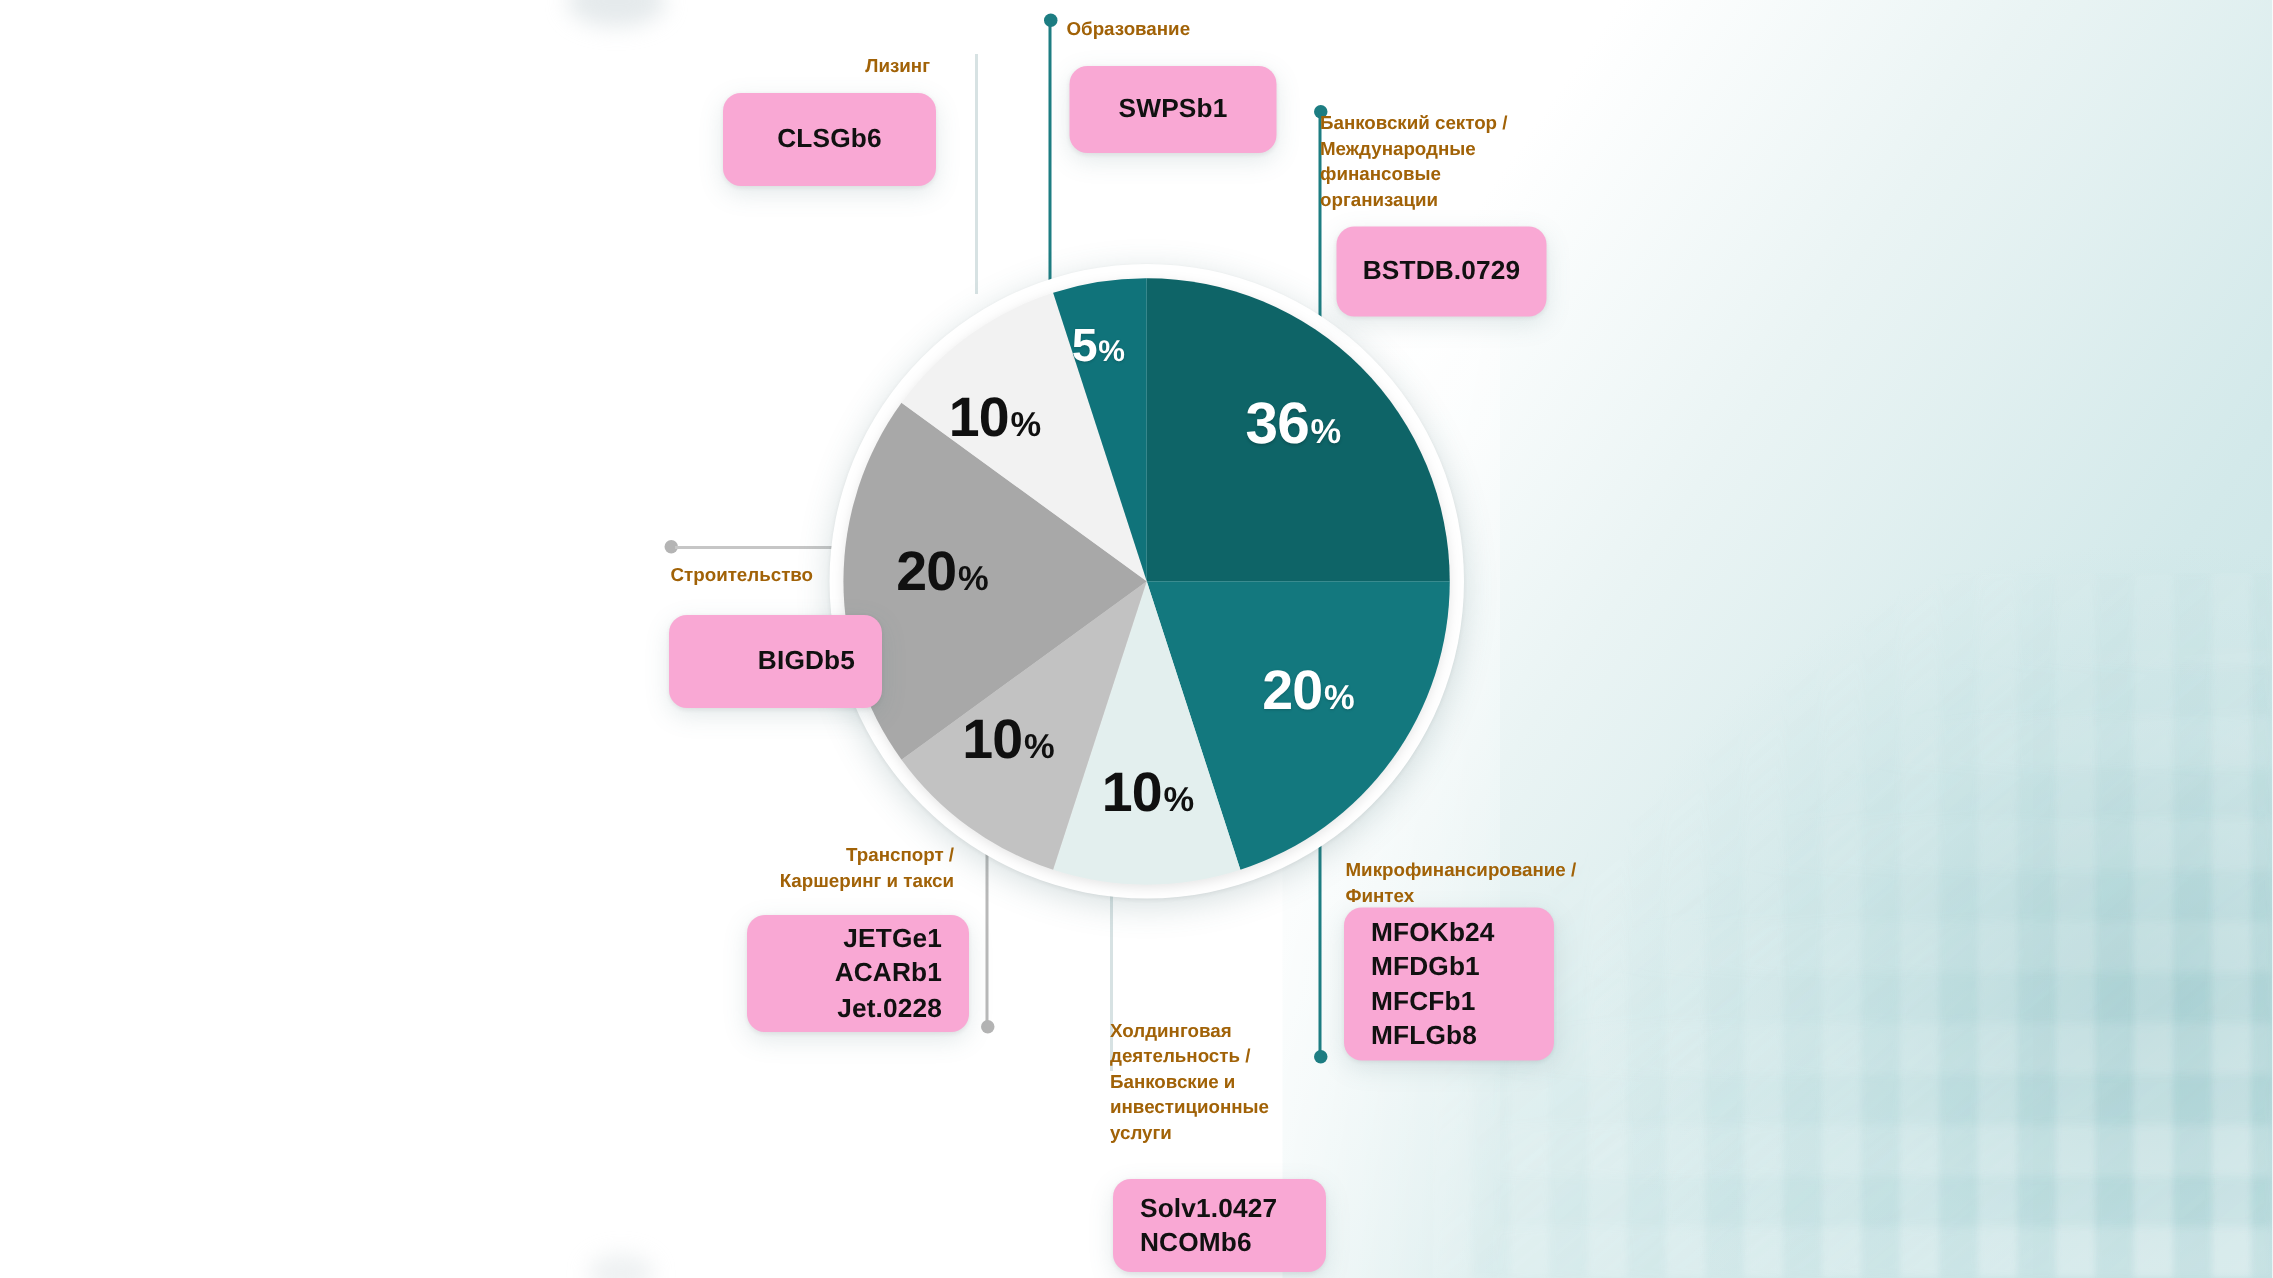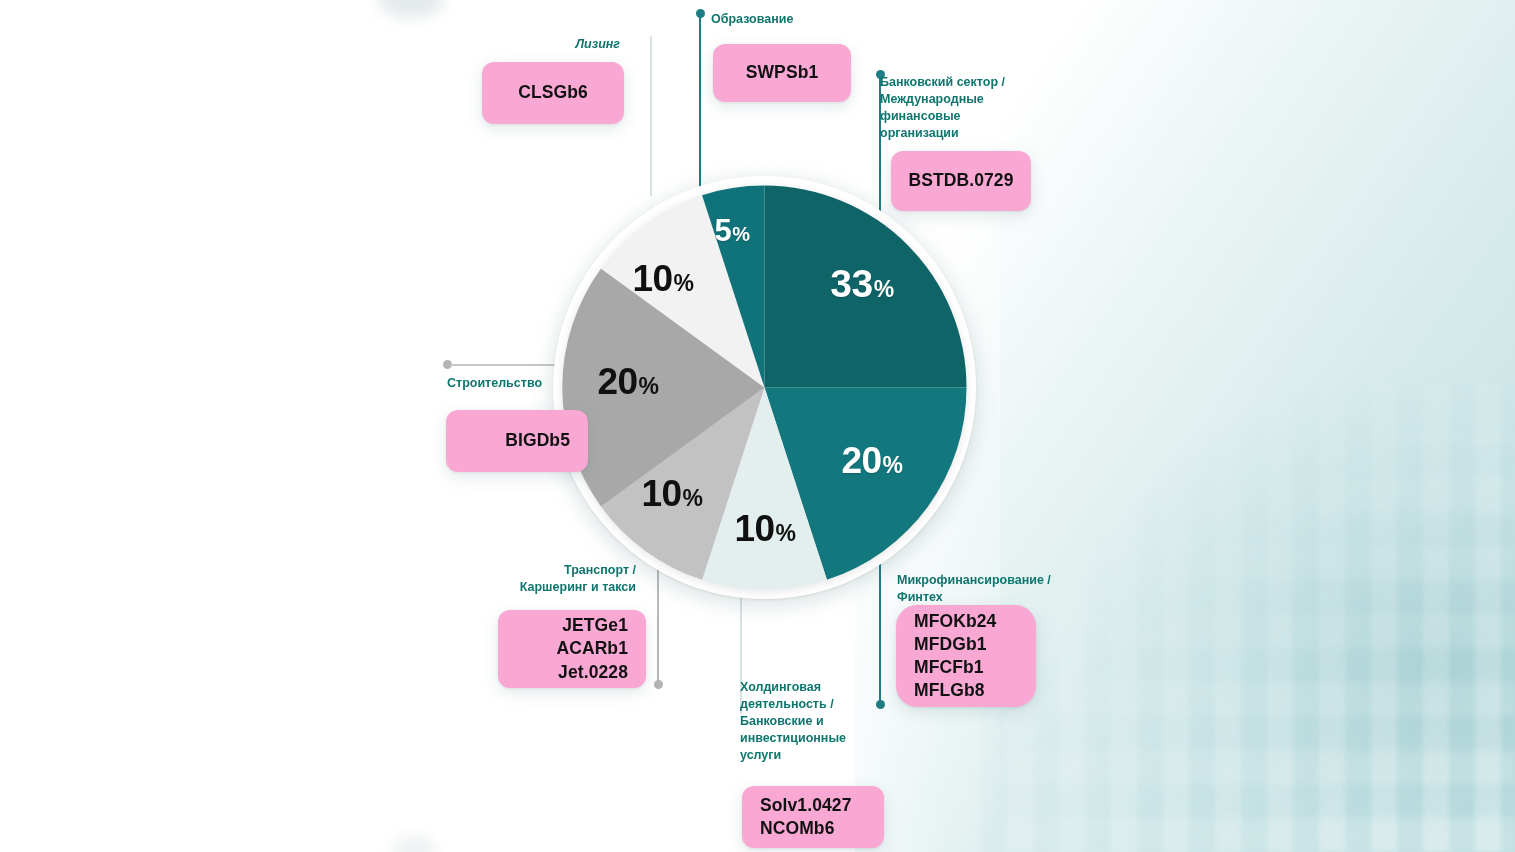--- a/index.html
+++ b/index.html
@@ -63,21 +63,21 @@
 
   
   .conn{position:absolute;}
   .conn-line-v{position:absolute;width:2px;background:#1d7d82;}
   .conn-line-v.faint{background:#d7e2e3;width:2px;}
   .conn-line-v.gray{background:#b9b9b9;width:2px;}
   .conn-line-h{position:absolute;height:2px;background:#c6c6c6;}
   .conn-dot{position:absolute;width:9px;height:9px;border-radius:50%;background:#1d7d82;}
   .conn-dot.gray{background:#b4b4b4;}
 
-  .cat-label{position:absolute;font-size:12.5px;font-weight:bold;color:#0f766e;line-height:1.35;white-space:pre-line;}
+  .cat-label{position:absolute;font-size:12.5px;font-weight:bold;color:#a16207;line-height:1.35;white-space:pre-line;}
   .cat-label.right-al{text-align:right;}
 
   .tag-box{
     position:absolute;background:#f9a8d4;border-radius:12px;
     box-shadow:0 5px 16px rgba(90,125,130,.17), 0 1px 3px rgba(0,0,0,.07);
     display:flex;flex-direction:column;justify-content:center;
     padding:12px 18px;box-sizing:border-box;
   }
   .tag-box .tag-line{font-size:17.5px;font-weight:bold;color:#111111;line-height:1.32;letter-spacing:.1px;}
   .tag-box.al-right{align-items:flex-end;}
@@ -141,21 +141,21 @@
     <path d="M202.5 202.5 L140.08 394.87 A202 202 0 0 1 39.01 321.43 Z" fill="#c2c2c2"></path>
 
     <path d="M202.5 202.5 L39.01 321.43 A202 202 0 0 1 39.01 83.57 Z" fill="#a8a8a8"></path>
 
     <path d="M202.5 202.5 L39.01 83.57 A202 202 0 0 1 140.08 10.13 Z" fill="#f2f2f2"></path>
 
     <path d="M202.5 202.5 L140.08 10.13 A202 202 0 0 1 202.5 0.5 Z" fill="#10737a"></path>
   </svg>
 
   <div class="slice-label light s25" style="left:300px;top:98px;">
-    <span class="num">33</span><span class="pct">%</span>
+    <span class="num">36</span><span class="pct">%</span>
   </div>
   <div class="slice-label light" style="left:310px;top:275px;">
     <span class="num">20</span><span class="pct">%</span>
   </div>
   <div class="slice-label dark" style="left:203px;top:343px;">
     <span class="num">10</span><span class="pct">%</span>
   </div>
   <div class="slice-label dark" style="left:110px;top:308px;">
     <span class="num">10</span><span class="pct">%</span>
   </div>
@@ -163,41 +163,41 @@
     <span class="num">20</span><span class="pct">%</span>
   </div>
   <div class="slice-label dark" style="left:101px;top:93px;">
     <span class="num">10</span><span class="pct">%</span>
   </div>
   <div class="slice-label light s5" style="left:170px;top:45px;">
     <span class="num">5</span><span class="pct">%</span>
   </div>
 </div>
 
-<div class="cat-label right-al" style="left:480px;top:36px;width:140px;font-style:italic;">Лизинг</div>
+<div class="cat-label right-al" style="left:480px;top:36px;width:140px;">Лизинг</div>
 <div class="tag-box al-center" style="left:482px;top:62px;width:142px;height:62px;justify-content:center;">
   <div class="tag-line">CLSGb6</div>
 </div>
 
 <div class="cat-label" style="left:711px;top:11px;width:180px;">Образование</div>
 <div class="tag-box al-center" style="left:713px;top:44px;width:138px;height:58px;">
   <div class="tag-line">SWPSb1</div>
 </div>
 
 <div class="cat-label" style="left:880px;top:74px;width:190px;">Банковский сектор /
 Международные
 финансовые
 организации</div>
 <div class="tag-box al-center" style="left:891px;top:151px;width:140px;height:60px;">
   <div class="tag-line">BSTDB.0729</div>
 </div>
 
 <div class="cat-label" style="left:897px;top:556px;width:210px;margin-top:16px;">Микрофинансирование /
 Финтех</div>
-<div class="tag-box al-left" style="left:896px;top:605px;width:140px;height:102px;border-radius:21px;">
+<div class="tag-box al-left" style="left:896px;top:605px;width:140px;height:102px;">
   <div class="tag-line">MFOKb24</div>
   <div class="tag-line">MFDGb1</div>
   <div class="tag-line">MFCFb1</div>
   <div class="tag-line">MFLGb8</div>
 </div>
 
 <div class="cat-label" style="left:740px;top:679px;width:180px;">Холдинговая
 деятельность /
 Банковские и
 инвестиционные

